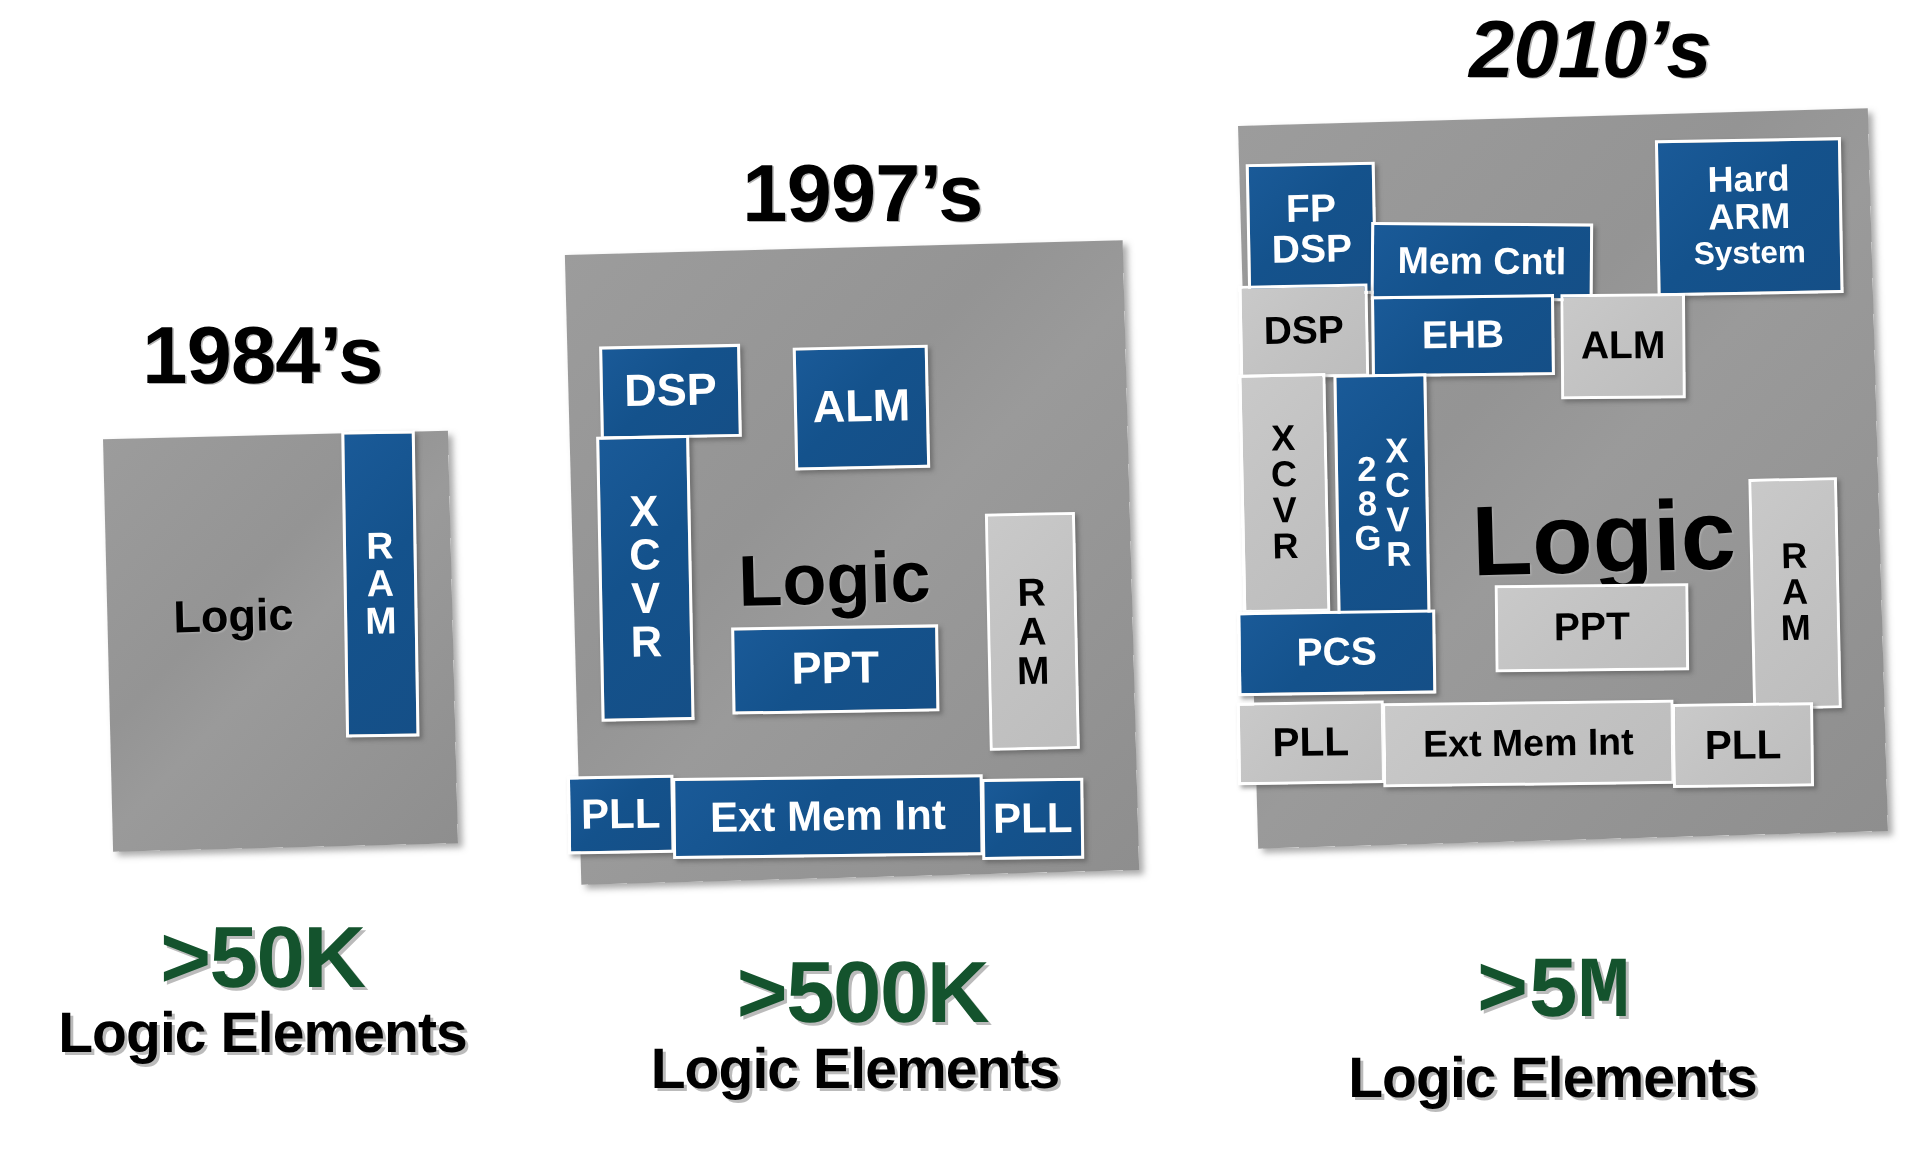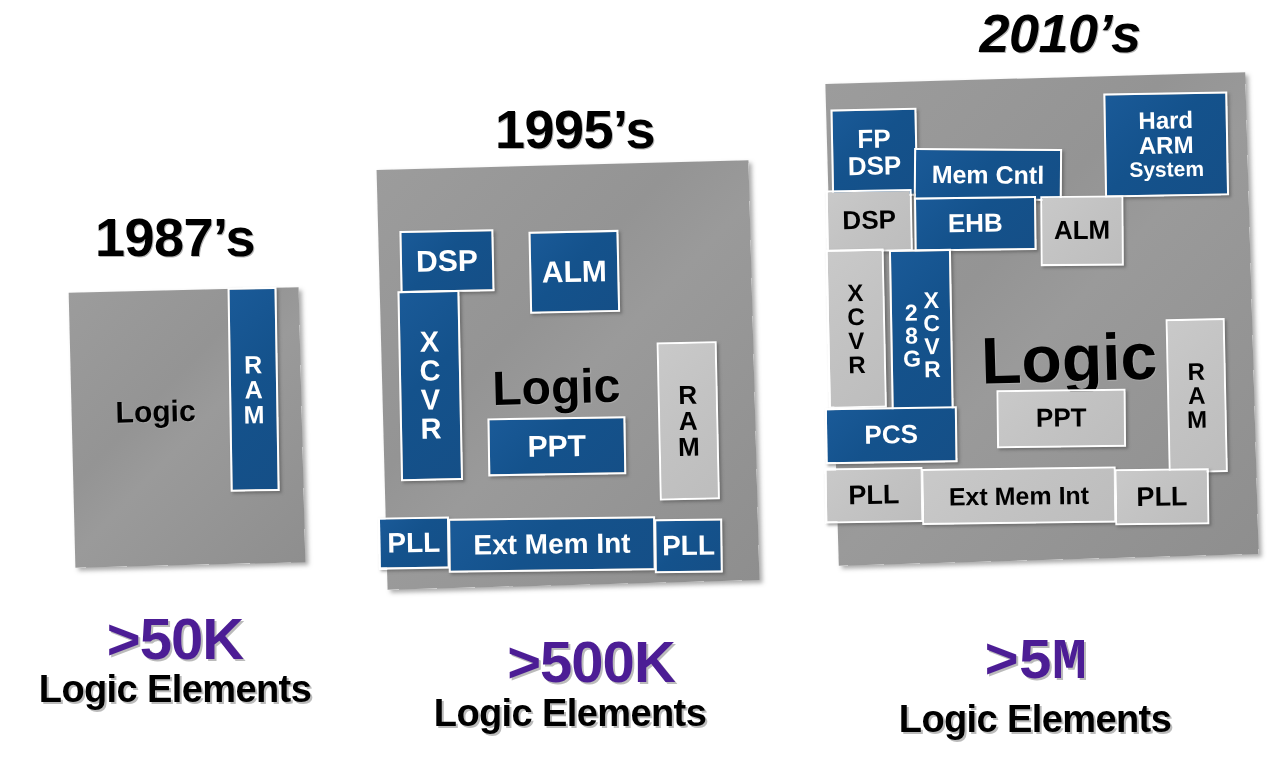--- a/index.html
+++ b/index.html
@@ -36,21 +36,21 @@
     white-space: nowrap;
     text-align: center;
     letter-spacing: -0.5px;
     text-shadow: 1px 1px 0 rgba(120,120,120,0.55);
   }
 
   .era-count {
     position: absolute;
     font-family: "Liberation Sans", sans-serif;
     font-weight: bold;
-    color: #4c1d95;
+    color: #14532d;
     white-space: nowrap;
     text-align: center;
     letter-spacing: -1px;
     text-shadow: 2px 2px 0 rgba(120,120,120,0.5);
   }
 
   .era-caption {
     position: absolute;
     font-family: "Liberation Sans", sans-serif;
     font-weight: bold;
@@ -121,42 +121,42 @@
     text-shadow: 1px 1px 1px rgba(255,255,255,0.18);
   }
 </style>
 </head>
 <body>
 
 <div class="stage">
 
   <div class="era" style="left:0;top:0;width:380px;height:773px;">
 
-    <div class="era-title" style="left:0;top:206px;width:350px;font-size:54px;">1987’s</div>
+    <div class="era-title" style="left:0;top:206px;width:350px;font-size:54px;">1984’s</div>
 
     <div class="die" style="left:72px;top:290px;width:230px;height:275px;transform:rotate(-1.4deg);">
 
       <div class="logic-word" style="left:44px;top:104px;font-size:30px;">Logic</div>
 
       <div class="blk blue vert" style="left:158px;top:-1px;width:49px;height:204px;transform:rotate(0.5deg);">
         <div class="vcol" style="font-size:25px;">
           <span class="lbl">R</span>
           <span class="lbl">A</span>
           <span class="lbl">M</span>
         </div>
       </div>
     </div>
 
     <div class="era-count" style="left:0;top:605px;width:350px;font-size:58px;">&gt;50K</div>
     <div class="era-caption" style="left:0;top:668px;width:350px;font-size:38px;">Logic Elements</div>
   </div>
 
   <div class="era" style="left:0;top:0;width:800px;height:773px;">
 
-    <div class="era-title" style="left:430px;top:98px;width:290px;font-size:54px;">1995’s</div>
+    <div class="era-title" style="left:430px;top:98px;width:290px;font-size:54px;">1997’s</div>
 
     <div class="die" style="left:382px;top:165px;width:372px;height:420px;transform:rotate(-1.5deg);">
 
       <div class="logic-word" style="left:110px;top:194px;font-size:48px;">Logic</div>
 
       <div class="blk blue" style="left:21px;top:62px;width:94px;height:62px;transform:rotate(0.4deg);font-size:30px;">
         <span class="lbl">DSP</span>
       </div>
 
       <div class="blk blue vert" style="left:17px;top:122px;width:62px;height:190px;transform:rotate(0.4deg);">
@@ -188,21 +188,21 @@
         <span class="lbl">PLL</span>
       </div>
       <div class="blk blue" style="left:62px;top:352px;width:207px;height:54px;transform:rotate(0.8deg);font-size:28px;">
         <span class="lbl">Ext Mem Int</span>
       </div>
       <div class="blk blue" style="left:268px;top:357px;width:68px;height:54px;transform:rotate(0.8deg);font-size:28px;">
         <span class="lbl">PLL</span>
       </div>
     </div>
 
-    <div class="era-count" style="left:416px;top:628px;width:350px;font-size:58px;">&gt;500K</div>
+    <div class="era-count" style="left:400px;top:628px;width:350px;font-size:58px;">&gt;500K</div>
     <div class="era-caption" style="left:395px;top:692px;width:350px;font-size:38px;">Logic Elements</div>
   </div>
 
   <div class="era" style="left:0;top:0;width:1280px;height:773px;">
 
     <div class="era-title" style="left:915px;top:2px;width:290px;font-size:54px;font-style:italic;">2010’s</div>
 
     <div class="die" style="left:832px;top:78px;width:420px;height:482px;transform:rotate(-1.6deg);">
 
       <div class="logic-word" style="left:148px;top:243px;font-size:66px;">Logic</div>

